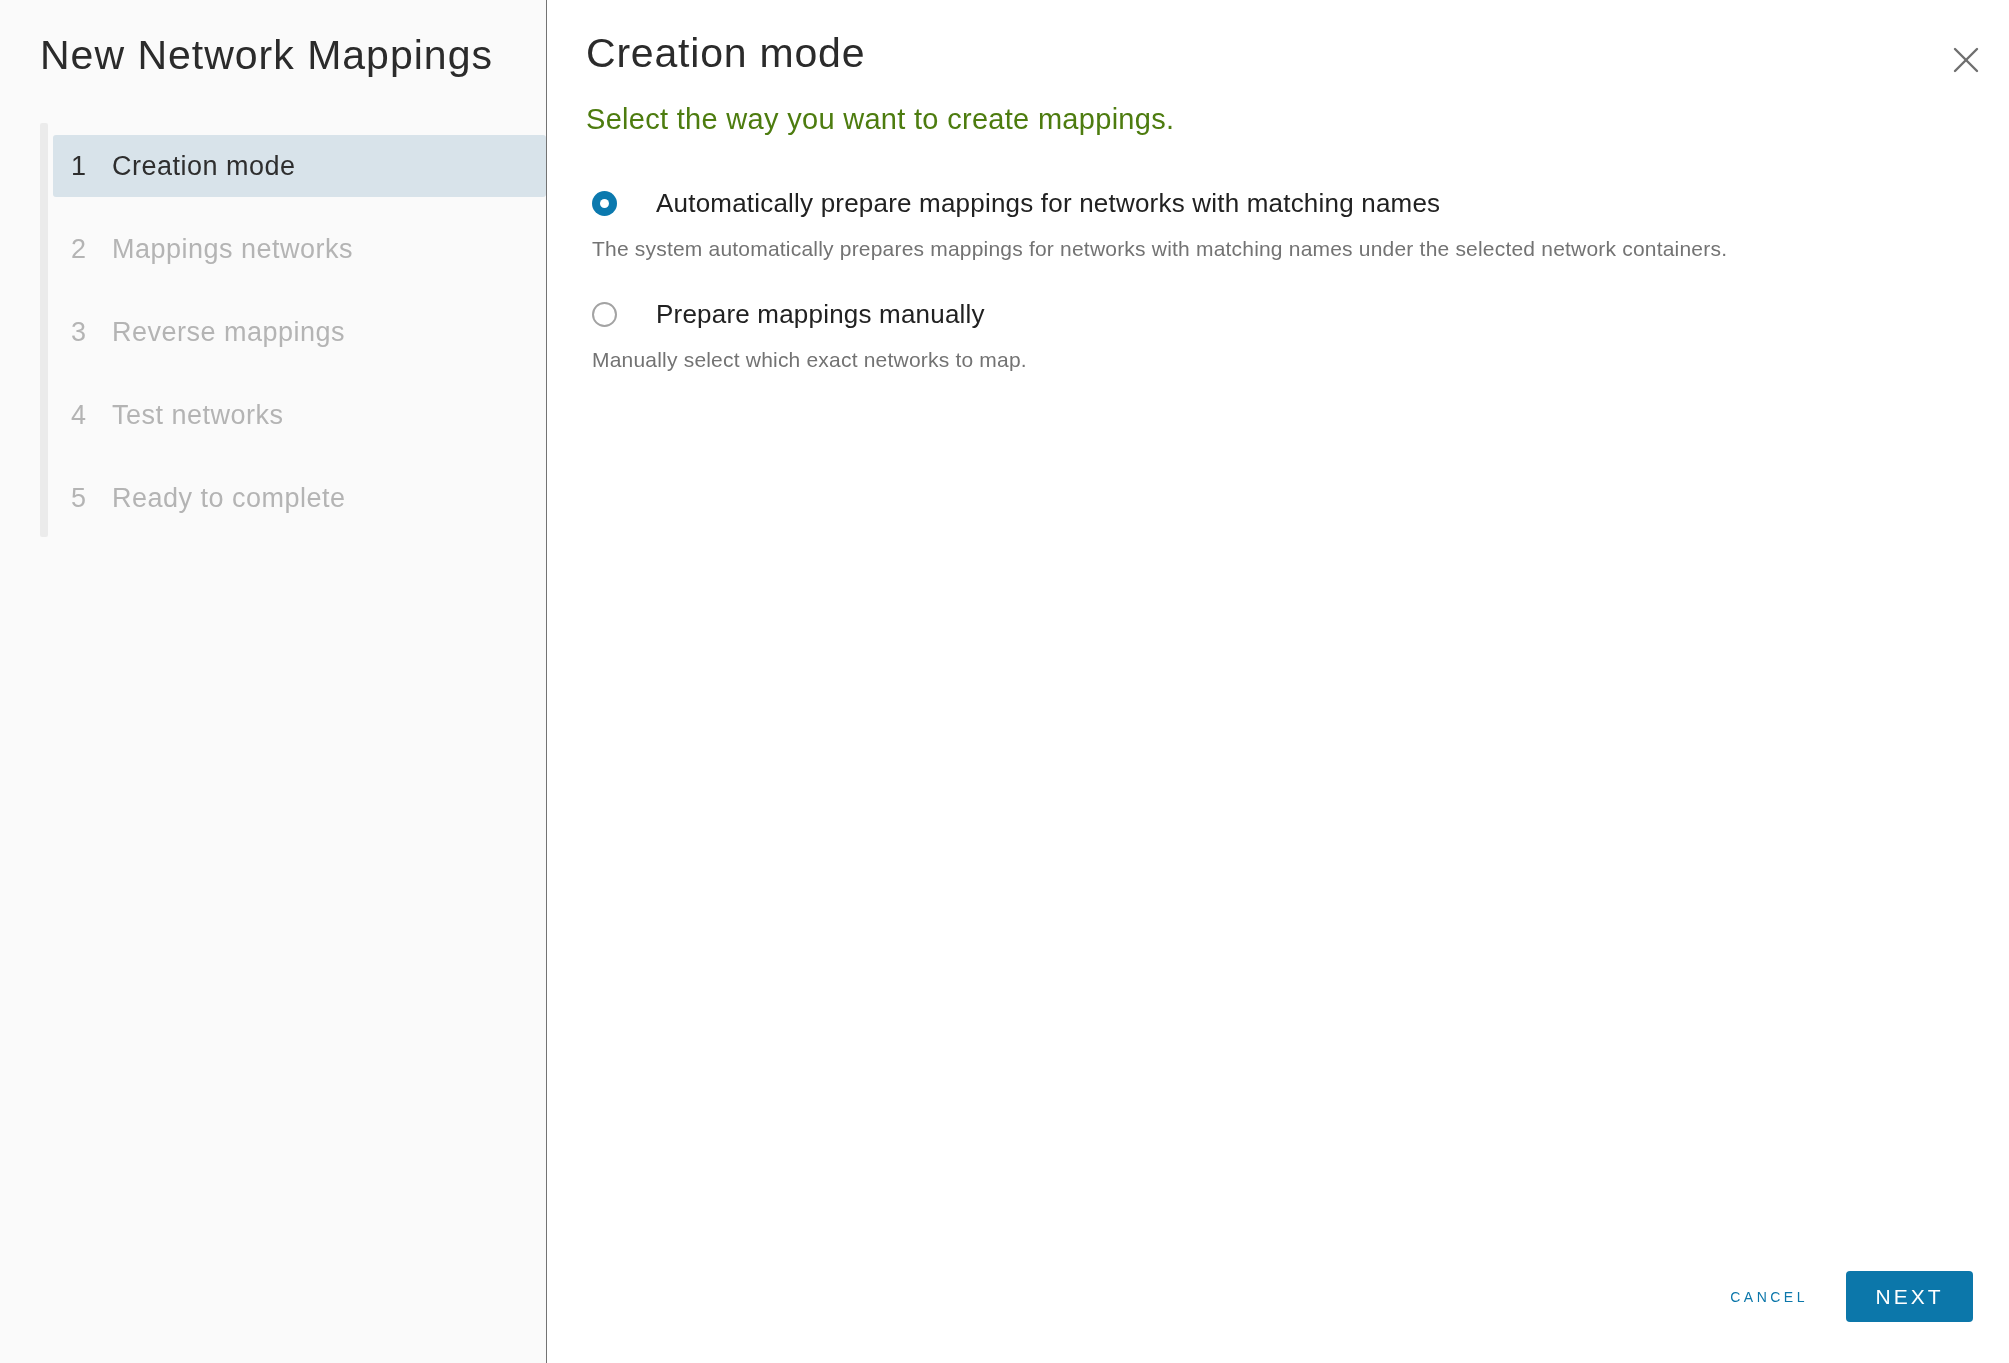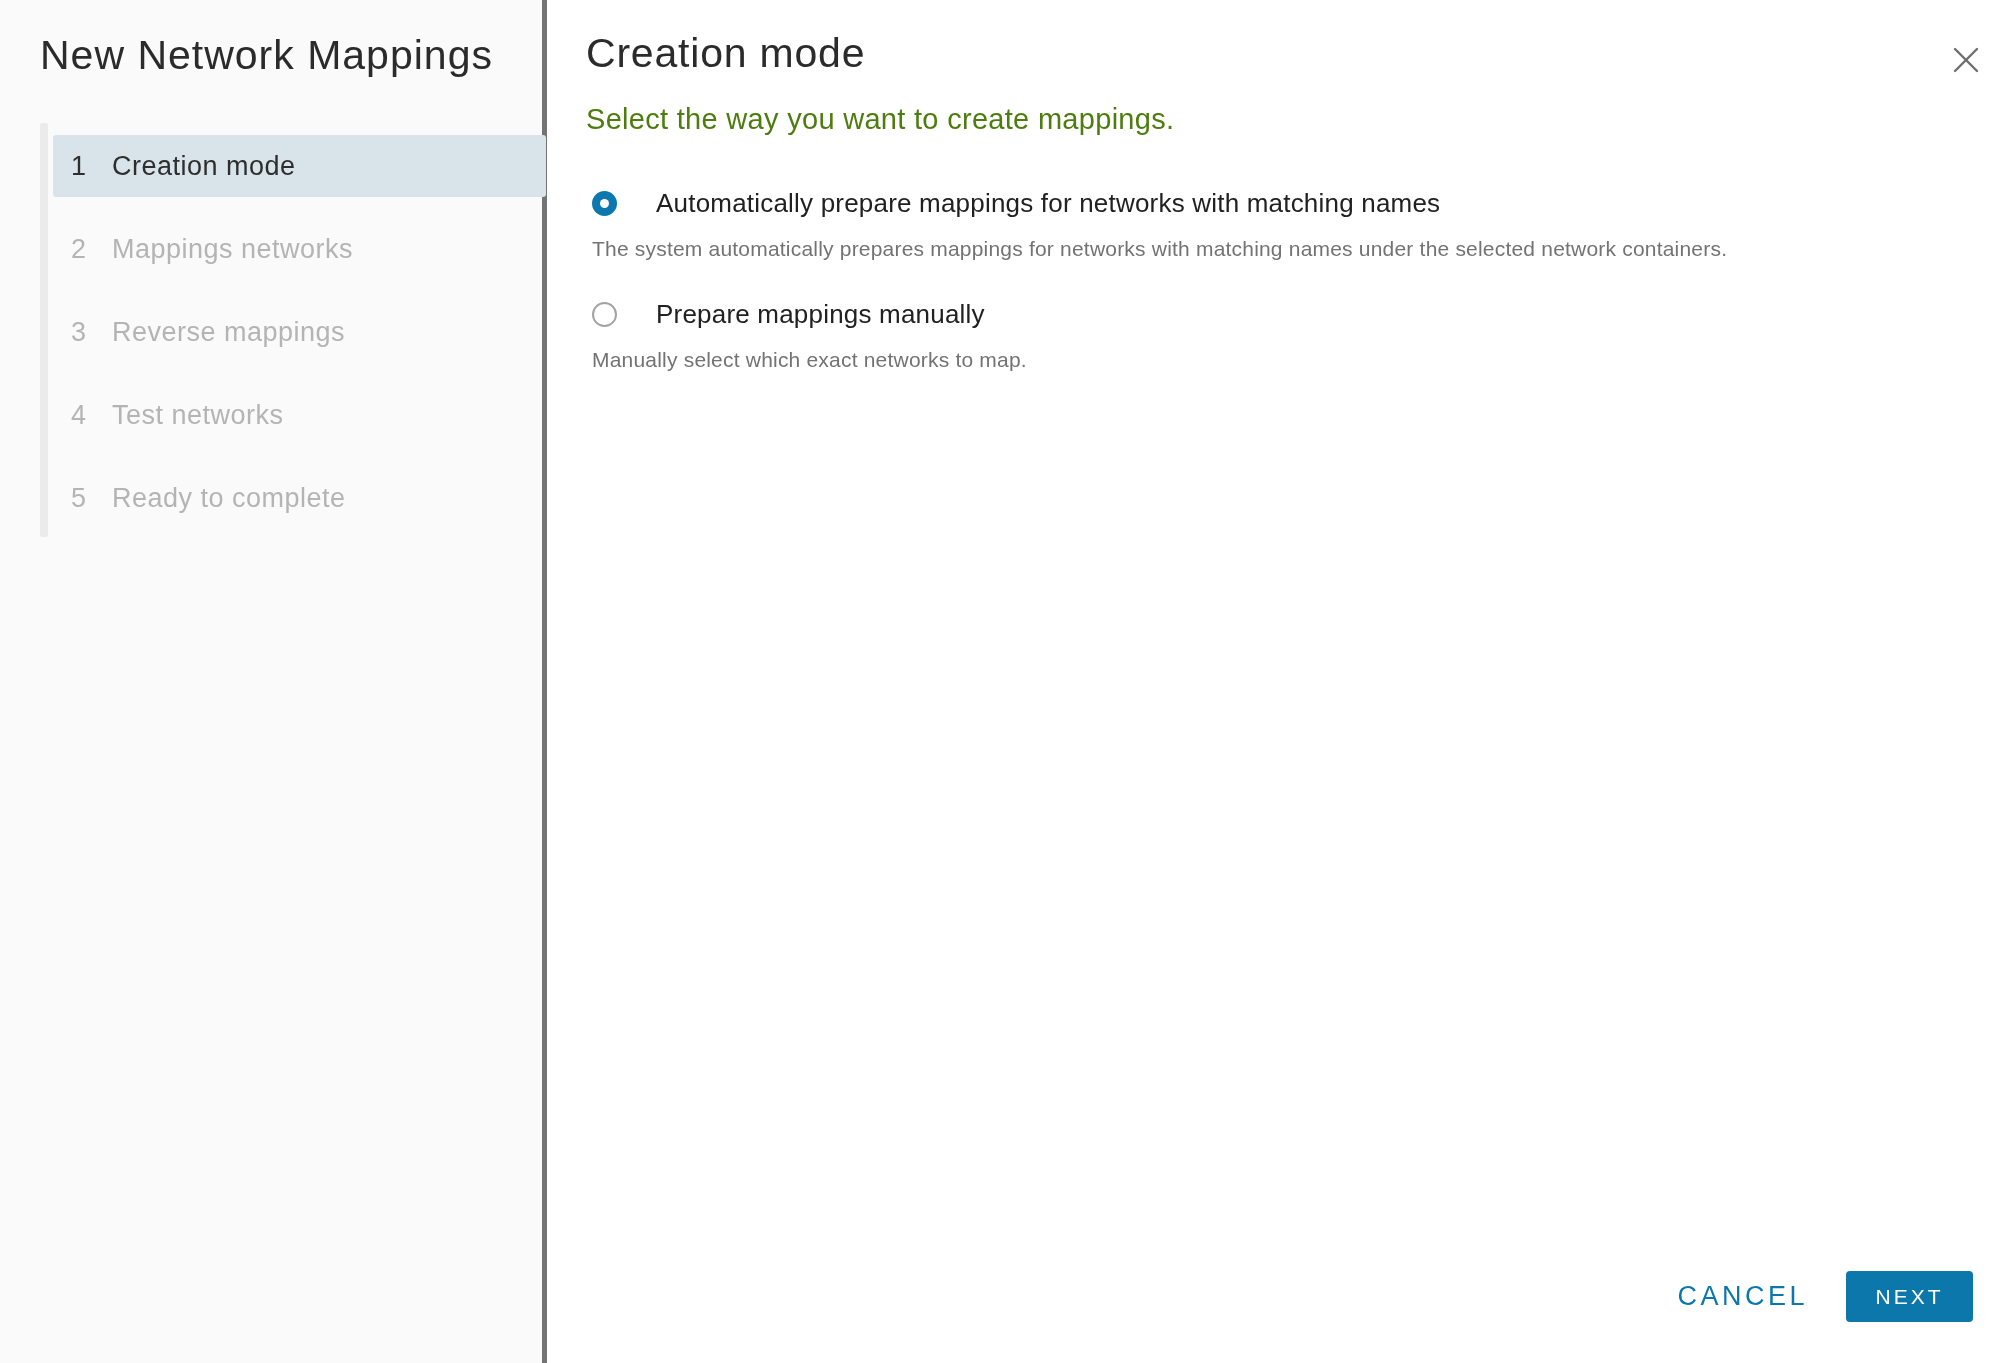--- a/index.html
+++ b/index.html
@@ -20,21 +20,21 @@
     width: 2009px;
     height: 1363px;
     background: #ffffff;
   }
 
   
   .sidebar {
     width: 547px;
     flex-shrink: 0;
     background: var(--sidebar-bg);
-    border-right: 5px solid #737373;
+    border-right: 1px solid #737373;
     position: relative;
   }
   .sidebar-title {
     position: absolute;
     left: 40px;
     top: 32px;
     font-size: 41px;
     font-weight: 300;
     letter-spacing: 1px;
     color: #2b2b2b;
@@ -159,21 +159,21 @@
     bottom: 41px;
     display: flex;
     align-items: center;
     gap: 34px;
   }
   .cancel-btn {
     background: none;
     border: none;
     color: var(--accent);
     font-family: "Liberation Sans", sans-serif;
-    font-size: 27px;
+    font-size: 14px;
     font-weight: 500;
     letter-spacing: 3.5px;
     cursor: pointer;
     padding: 10px 4px;
   }
   .next-btn {
     min-width: 127px;
     height: 51px;
     background: var(--accent);
     border: none;

